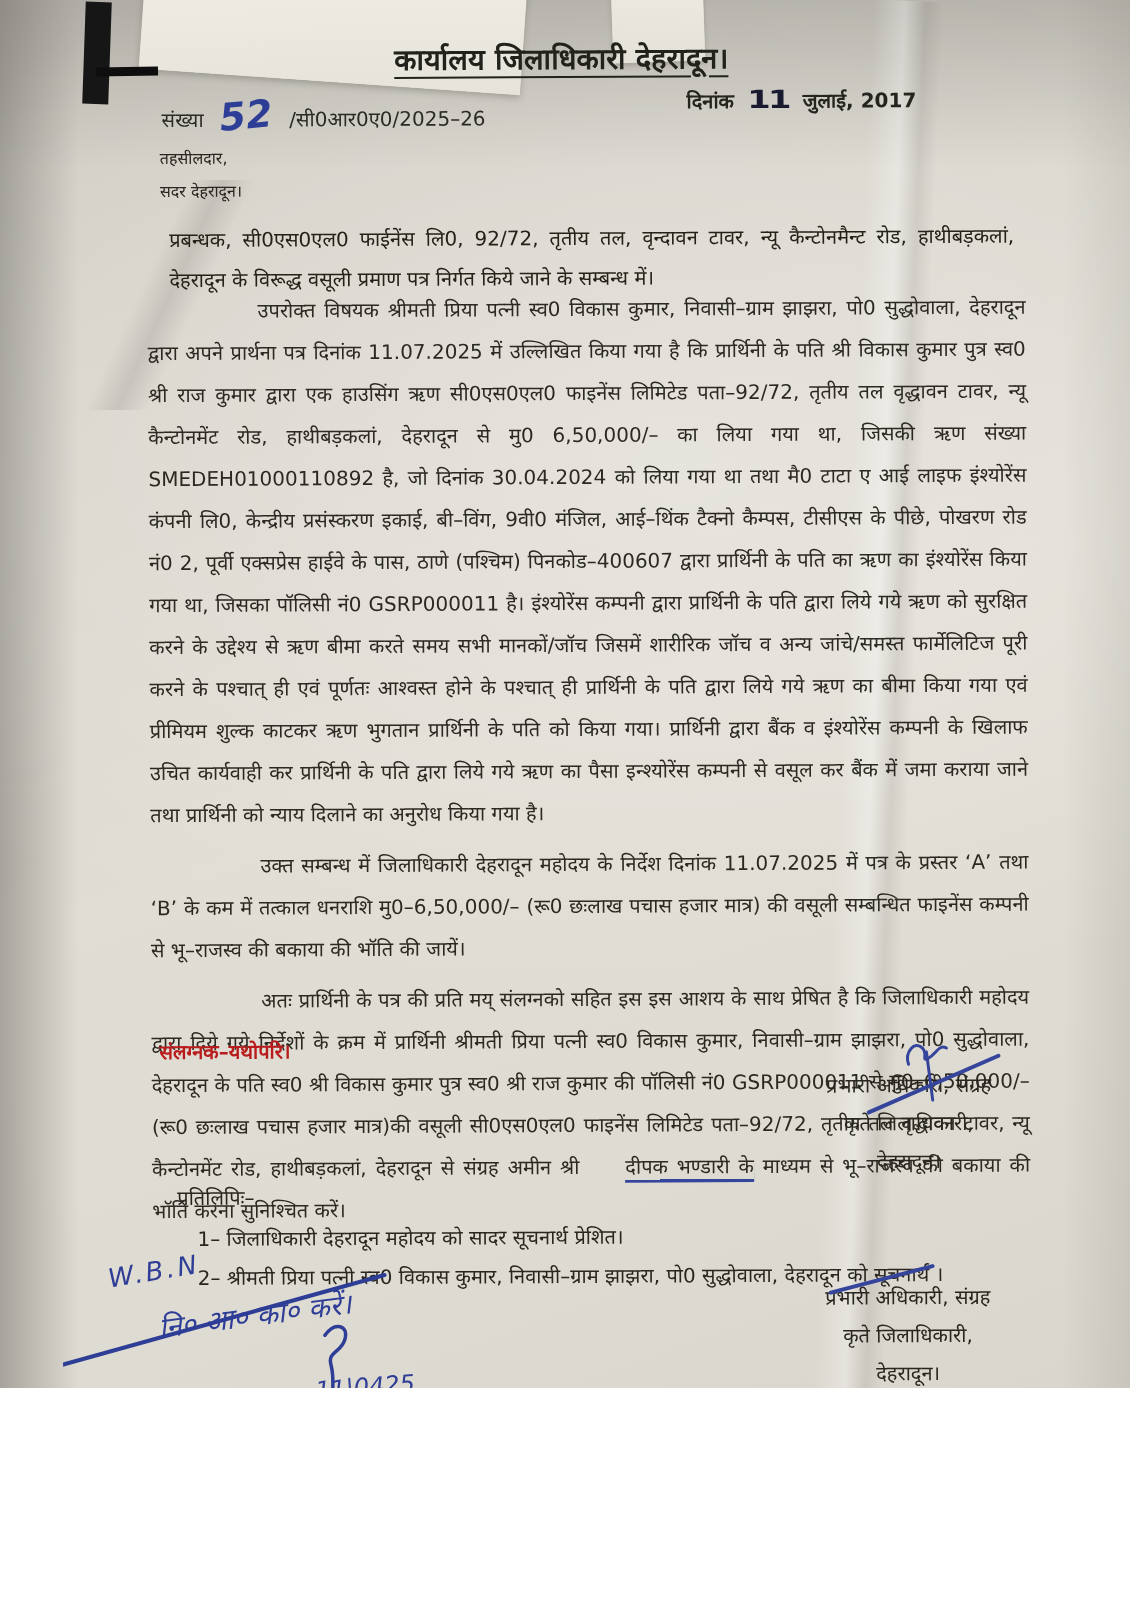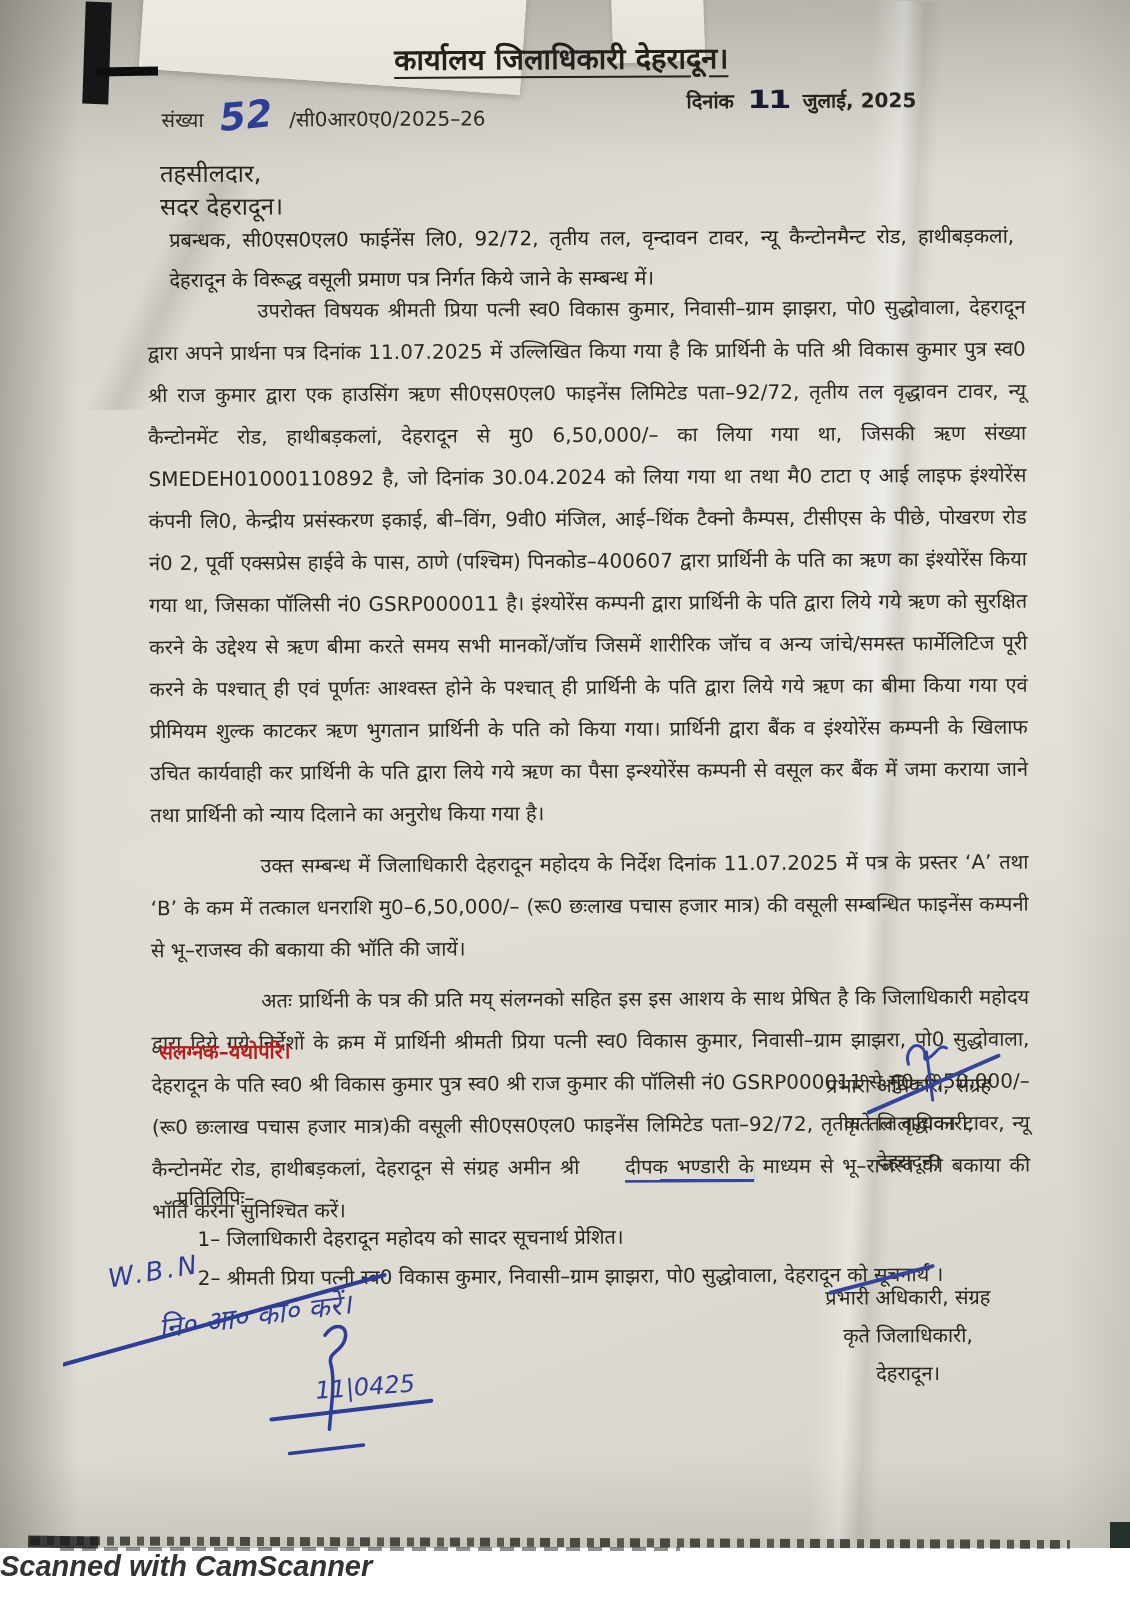--- a/index.html
+++ b/index.html
@@ -1,17 +1,17 @@
 <!DOCTYPE html>
 <html><head>
 <meta charset="utf-8">
 <style>
   html,body{margin:0;padding:0;background:#ffffff;}
   .stage{
-    position:relative;width:1130px;height:1600px;overflow:hidden;
+    position:relative;width:1130px;height:1388px;overflow:hidden;
     font-family:"DejaVu Sans","Liberation Sans",sans-serif;
     background:#ffffff;
   }
   
   .paper{
     position:absolute;left:0;top:0;width:1130px;height:1548px;
     background:
       radial-gradient(140% 60% at 60% 30%, rgba(255,255,255,.28), rgba(255,255,255,0) 60%),
       linear-gradient(90deg, rgba(110,108,102,.50), rgba(110,108,102,0) 7%),
       linear-gradient(270deg, rgba(140,138,130,.22), rgba(140,138,130,0) 6%),
@@ -42,21 +42,21 @@
   .office-title{position:absolute;left:0;top:38px;width:1130px;text-align:center;
     font-size:29px;font-weight:700;color:#23211c;}
   .office-title span{text-decoration:underline;text-underline-offset:7px;text-decoration-thickness:2px;}
   .ref-row{position:absolute;left:165px;top:78px;width:840px;height:60px;font-size:20px;}
   .ref-left{position:absolute;left:0;top:12px;}
   .hand-number{display:inline-block;font-size:38px;color:#2e3d96;font-weight:600;transform:rotate(-5deg);
     margin:0 10px;position:relative;top:2px;font-style:italic;}
   .ref-right{position:absolute;left:525px;top:8px;font-weight:600;color:#26241f;}
   .stamp-day{display:inline-block;font-weight:900;font-size:25px;color:#191930;transform:scaleX(1.35);
     letter-spacing:-2px;margin:0 12px;}
-  .addressee{position:absolute;left:163px;top:140px;font-size:24px;line-height:33px;color:#28261f;margin-top:16px;}
+  .addressee{position:absolute;left:163px;top:140px;font-size:16px;line-height:33px;color:#28261f;}
   .subject-row{position:absolute;left:172px;top:218px;width:845px;display:flex;font-size:20px;line-height:40px;}
   .subject-label{width:128px;flex:none;color:#28261f;}
   .subject-text{flex:1;color:#242218;text-align:justify;}
   .letter-body{position:absolute;left:150px;top:288px;width:878px;}
   .para{margin:0 0 9px 0;font-size:20px;line-height:42px;text-align:justify;text-indent:110px;color:#2b2922;}
   .pen-underline{box-shadow:0 3px 0 0 #36459c;padding-bottom:1px;margin-left:37px;}
   .enclosure{position:absolute;left:158px;top:1036px;font-size:20px;font-weight:600;color:#b91c1c;}
   .sig-block{position:absolute;width:230px;text-align:center;font-size:20px;line-height:38px;color:#28261f;}
   .sig-1{left:792px;top:1068px;}
   .sig-2{left:790px;top:1280px;}
@@ -98,21 +98,21 @@
 
     <div class="ref-row">
       <div class="ref-left">
         <span>संख्या</span>
         <span class="hand-number">52</span>
         <span>/सी0आर0ए0/2025–26</span>
       </div>
       <div class="ref-right">
         <span>दिनांक</span>
         <span class="stamp-day">11</span>
-        <span>जुलाई, 2025</span>
+        <span>जुलाई, 2017</span>
       </div>
     </div>
 
     <div class="addressee">
       <div>तहसीलदार,</div>
       <div>सदर देहरादून।</div>
     </div>
 
     <div class="subject-row">
       <div class="subject-text">प्रबन्धक, सी0एस0एल0 फाईनेंस लि0, 92/72, तृतीय तल, वृन्दावन टावर, न्यू कैन्टोनमैन्ट रोड, हाथीबड़कलां, देहरादून के विरूद्ध वसूली प्रमाण पत्र निर्गत किये जाने के सम्बन्ध में।</div>

